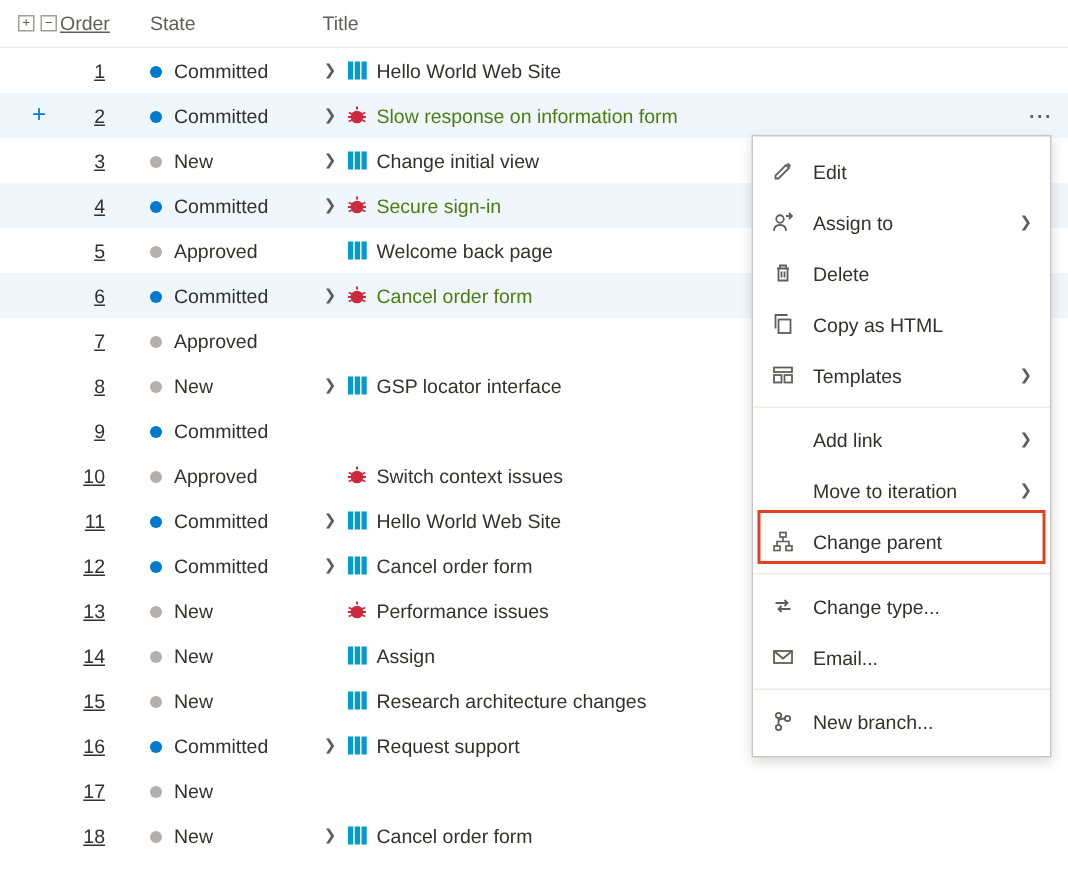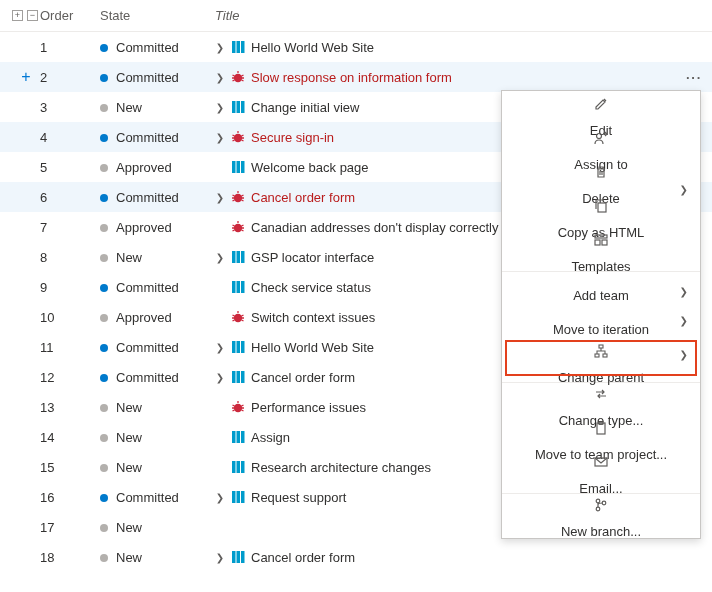--- a/index.html
+++ b/index.html
@@ -16,23 +16,23 @@
   }
   .header-row {
     display: flex;
     align-items: center;
     height: 32px;
     border-bottom: 1px solid #edebe9;
     font-size: 13px;
     color: #605e5c;
   }
   .col-expand { width: 40px; display: flex; align-items: center; padding-left: 12px; gap:4px;}
-  .col-order { width: 40px; text-align: left; padding-right: 10px;}
+  .col-order { width: 40px; text-align: right; padding-right: 10px; text-decoration: underline;}
   .col-state { width: 115px; padding-left: 20px;}
-  .col-title { flex: 1; padding-left: 20px; font-style: italic;}
+  .col-title { flex: 1; padding-left: 20px;}
   .row {
     display: flex;
     align-items: center;
     height: 30px;
     font-size: 13px;
   }
   .row.selected { background: #eff6fc; }
   .row .col-expand { justify-content: center; }
   .state-dot {
     display: inline-block;
@@ -51,21 +51,21 @@
     padding-left: 20px;
     position: relative;
   }
   .chev {
     width: 10px;
     color: #605e5c;
     font-size: 10px;
     display: inline-flex;
     justify-content: center;
   }
-  .title-text.link { color: #b91c1c; }
+  .title-text.link { color: #4d7c0f; }
   .ellips {
     margin-left: auto;
     margin-right: 10px;
     color: #605e5c;
     letter-spacing: 1px;
     font-weight: bold;
     cursor: pointer;
   }
   .plus-btn {
     color: #0078d4;
@@ -94,21 +94,20 @@
     font-size: 13px;
   }
   .menu-item {
     display: flex;
     align-items: center;
     height: 34px;
     padding: 0 12px;
     gap: 12px;
     cursor: pointer;
     position: relative;
-    flex-direction: column;
   }
   .menu-sep { height:1px; background:#edebe9; margin: 4px 0; }
   .menu-icon { width:16px; display:flex; justify-content:center; color:#605e5c;}
   .menu-sub { margin-left:auto; color:#605e5c; font-size:10px;}
   .highlight-box {
     position: absolute;
     border: 2px solid #e3401d;
     left: 505px;
     top: 340px;
     width: 192px;
@@ -238,57 +237,39 @@
             </svg>
           </span>
           <span class="title-text link">Cancel order form</span>
           <span class="ellips">···</span>
         </div>
       </div>
       <div class="row">
         <div class="col-expand"></div>
         <div class="col-order">7</div>
         <div class="col-state"><span class="state-dot dot-approved"></span><span>Approved</span></div>
-        <div class="title-cell">
-          <span class="chev"></span>
-          <span class="wi-icon">
-            <svg width="14" height="14" viewBox="0 0 14 14">
-              <use href="#bug-icon"></use>
-            </svg>
-          </span>
-          <span class="title-text">Canadian addresses don't display correctly</span>
-        </div>
       </div>
       <div class="row">
         <div class="col-expand"></div>
         <div class="col-order">8</div>
         <div class="col-state"><span class="state-dot dot-new"></span><span>New</span></div>
         <div class="title-cell">
           <span class="chev">❯</span>
           <span class="wi-icon">
             <svg width="14" height="14" viewBox="0 0 14 14">
               <use href="#pbi-icon"></use>
             </svg>
           </span>
           <span class="title-text">GSP locator interface</span>
         </div>
       </div>
       <div class="row">
         <div class="col-expand"></div>
         <div class="col-order">9</div>
         <div class="col-state"><span class="state-dot dot-committed"></span><span>Committed</span></div>
-        <div class="title-cell">
-          <span class="chev"></span>
-          <span class="wi-icon">
-            <svg width="14" height="14" viewBox="0 0 14 14">
-              <use href="#pbi-icon"></use>
-            </svg>
-          </span>
-          <span class="title-text">Check service status</span>
-        </div>
       </div>
       <div class="row">
         <div class="col-expand"></div>
         <div class="col-order">10</div>
         <div class="col-state"><span class="state-dot dot-approved"></span><span>Approved</span></div>
         <div class="title-cell">
           <span class="chev"></span>
           <span class="wi-icon">
             <svg width="14" height="14" viewBox="0 0 14 14">
               <use href="#bug-icon"></use>
@@ -447,21 +428,21 @@
           <rect x="1" y="7" width="5" height="5" fill="none" stroke="#605e5c" stroke-width="1.2"></rect>
           <rect x="8" y="7" width="5" height="5" fill="none" stroke="#605e5c" stroke-width="1.2"></rect>
         </svg>
     </span>
     <span>Templates</span>
     <span class="menu-sub">❯</span>
   </div>
   <div class="menu-sep"></div>
   <div class="menu-item">
     <span class="menu-icon"></span>
-    <span>Add team</span>
+    <span>Add link</span>
     <span class="menu-sub">❯</span>
   </div>
   <div class="menu-item">
     <span class="menu-icon"></span>
     <span>Move to iteration</span>
     <span class="menu-sub">❯</span>
   </div>
   <div class="menu-item">
     <span class="menu-icon">
       <svg width="14" height="14" viewBox="0 0 14 14">
@@ -478,29 +459,20 @@
     <span class="menu-icon">
       <svg width="14" height="14" viewBox="0 0 14 14">
           <path d="M2 5 L10 5 M8 3 L10 5 L8 7 M12 9 L4 9 M6 7 L4 9 L6 11" fill="none" stroke="#605e5c" stroke-width="1.2"></path>
         </svg>
     </span>
     <span>Change type...</span>
   </div>
   <div class="menu-item">
     <span class="menu-icon">
       <svg width="14" height="14" viewBox="0 0 14 14">
-          <rect x="3" y="2" width="8" height="11" fill="none" stroke="#605e5c" stroke-width="1.2"></rect>
-          <rect x="5" y="1" width="4" height="2" fill="none" stroke="#605e5c" stroke-width="1.2"></rect>
-        </svg>
-    </span>
-    <span>Move to team project...</span>
-  </div>
-  <div class="menu-item">
-    <span class="menu-icon">
-      <svg width="14" height="14" viewBox="0 0 14 14">
           <rect x="1" y="3" width="12" height="8" fill="none" stroke="#605e5c" stroke-width="1.2"></rect>
           <path d="M1 3 L7 8 L13 3" fill="none" stroke="#605e5c" stroke-width="1.2"></path>
         </svg>
     </span>
     <span>Email...</span>
   </div>
   <div class="menu-sep"></div>
   <div class="menu-item">
     <span class="menu-icon">
       <svg width="14" height="14" viewBox="0 0 14 14">

